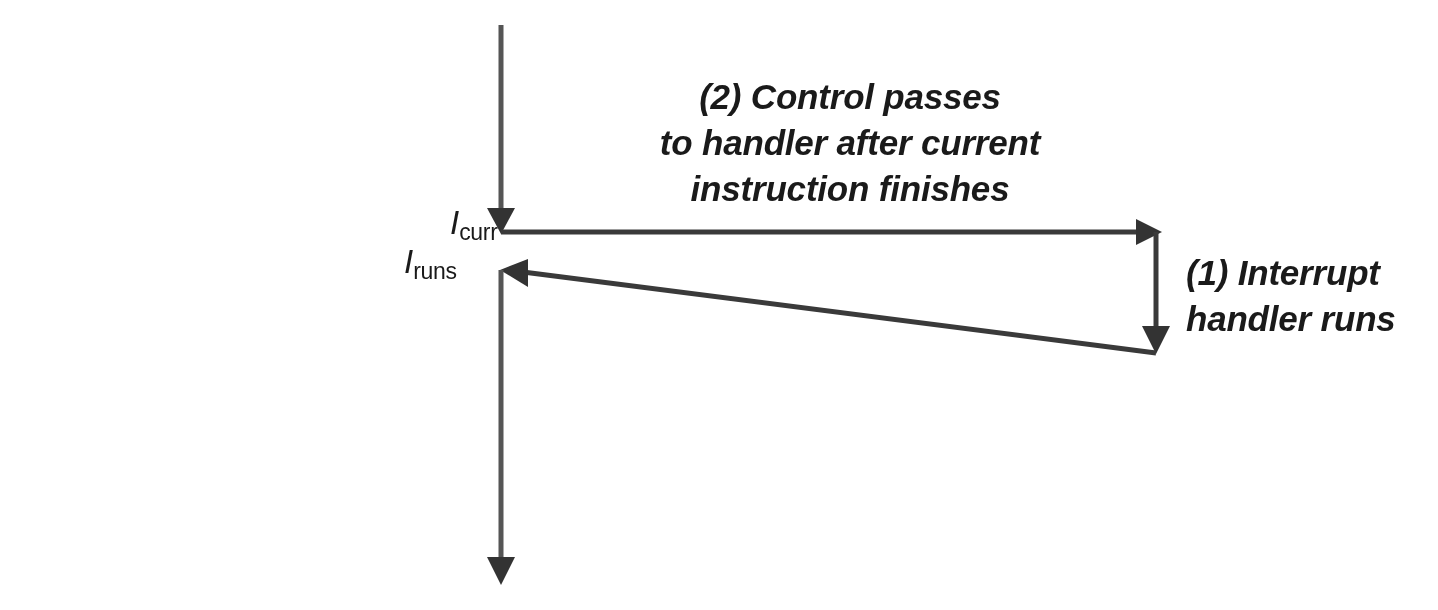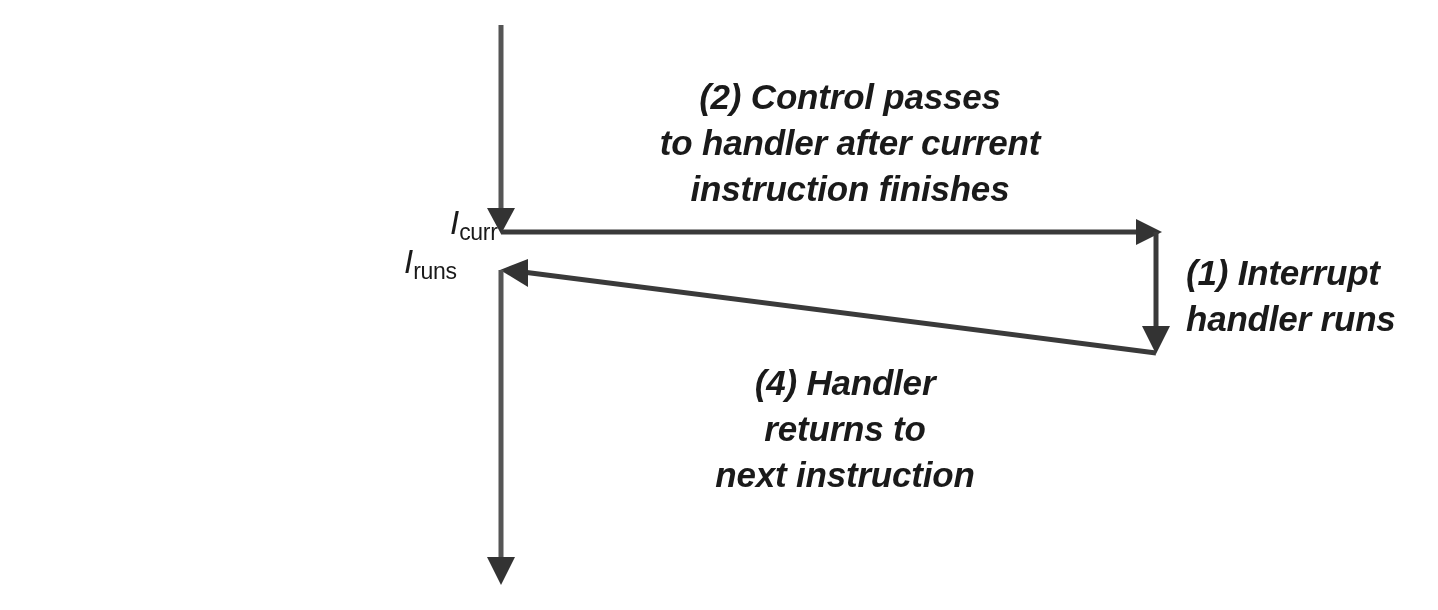--- a/index.html
+++ b/index.html
@@ -128,17 +128,14 @@
 
   <div class="instr-label label-curr"><span class="ital">I</span><span class="sub">curr</span></div>
 
   <div class="instr-label label-next"><span class="ital">I</span><span class="sub">runs</span></div>
 
   <div class="note note-2">(2) Control passes
 to handler after current
 instruction finishes</div>
   <div class="note note-3">(1) Interrupt
 handler runs</div>
-  <div class="note note-4">(4) Handler
-returns to
-next instruction</div>
 
 </div>
 
 </body></html>

